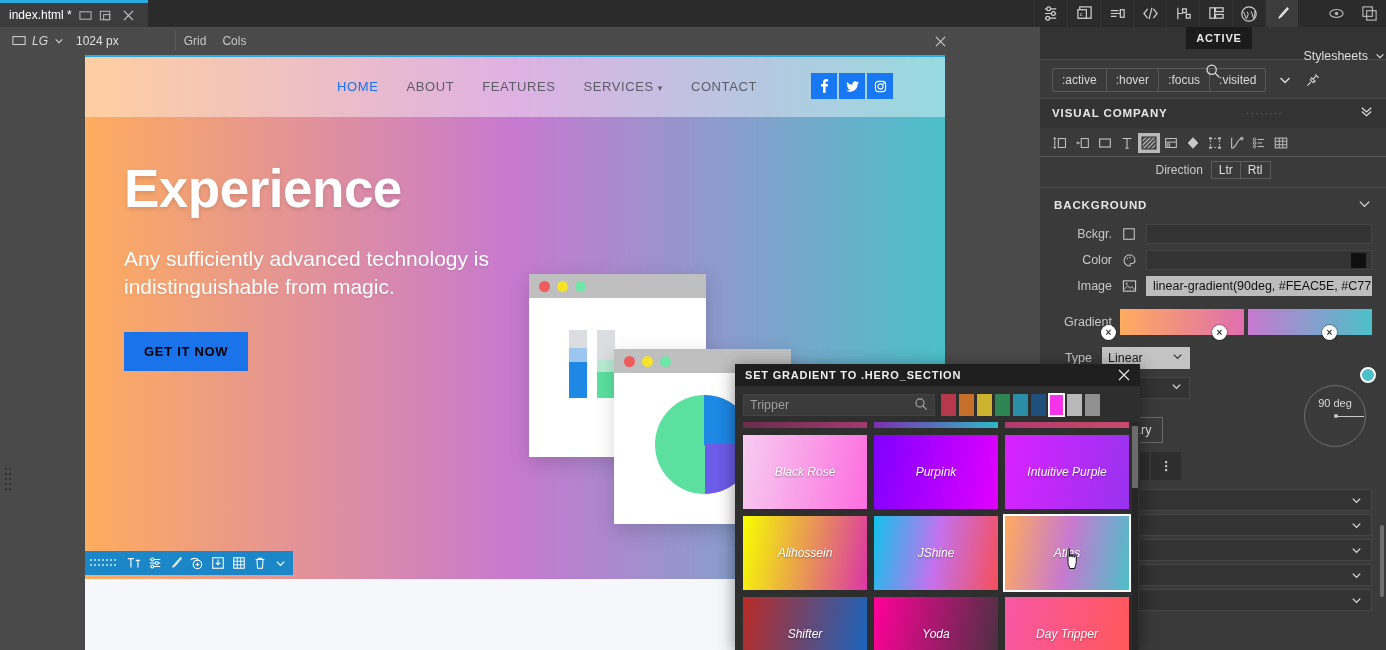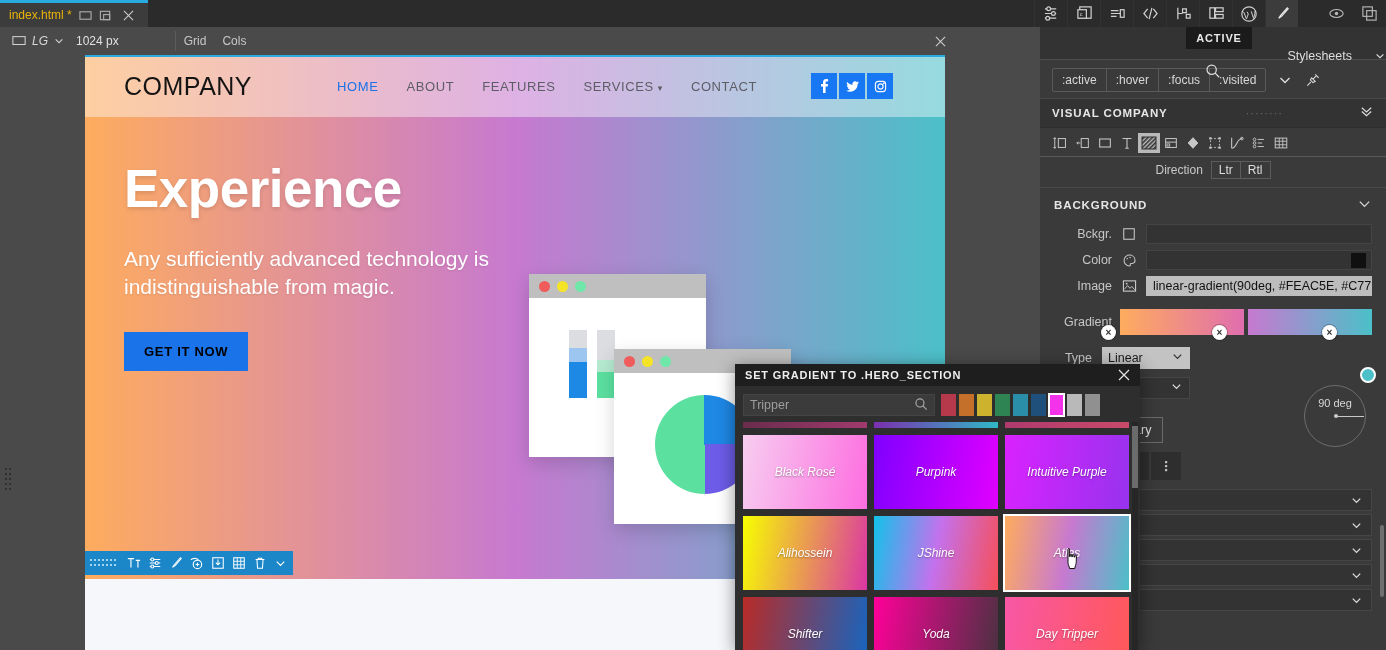--- a/index.html
+++ b/index.html
@@ -22,21 +22,21 @@
   .topbar-accent {
     position: absolute; left: 0; top: 0; width: 148px; height: 3px;
     background: #29abe2;
   }
   .tab {
     position: absolute; left: 0; top: 3px; width: 148px; height: 24px;
     background: #3c3c3c;
     display: flex; align-items: center; gap: 7px;
     padding: 0 9px;
   }
-  .tab-title { font-size: 12px; color: #eab308; white-space: nowrap; }
+  .tab-title { font-size: 12px; color: #ffffff; white-space: nowrap; }
   .tab-ico { width: 13px; height: 13px; opacity: .8; display:flex;align-items:center;justify-content:center; }
   .tab-ico svg { display:block; }
   .tab-close { margin-left: 3px; width: 14px; height: 14px; display:flex;align-items:center;justify-content:center; }
 
   
   .top-icons {
     position: absolute; right: 0; top: 0; height: 27px;
     display: flex; align-items: center;
   }
   .top-icon {
@@ -151,21 +151,21 @@
     background: #3a3a3a;
   }
   .rp-head {
     position: relative; height: 32px; background:#333333;
     display:flex; align-items:center;flex-direction:column;
   }
   .active-pill {
     background:#1b1b1b; color:#e8e8e8; font-size:11px; font-weight:bold; letter-spacing:.9px;
     padding: 5px 10px; margin-left: 12px;
   }
-  .ss-sel { margin-left:auto; display:flex; align-items:center; gap:22px; font-size:12.5px; color:#ddd;}
+  .ss-sel { margin-left:auto; display:flex; align-items:center; gap:6px; font-size:12.5px; color:#ddd;}
   .ss-search { width: 34px; display:flex; align-items:center; justify-content:center;}
   .rp-rule { height:1px; background:#4d4d4d; }
 
   .pseudo-row { display:flex; align-items:center; padding: 8px 12px 6px 12px; gap: 10px;}
   .pseudo-group { display:flex; border:1px solid #5a5a5a; border-radius:2px; overflow:hidden;}
   .pseudo { padding: 4px 9px; font-size: 12px; color:#d8d8d8; border-right:1px solid #5a5a5a; }
   .pseudo:last-child{border-right:none}
   .ic-btn { width:18px;height:18px;display:flex;align-items:center;justify-content:center;}
 
   .sel-row { display:flex; align-items:center; padding: 2px 12px 10px 12px; gap:6px;}
@@ -459,21 +459,20 @@
             <rect x="5" y="21" width="2" height="2"></rect>
         </g>
       </svg>
     </div>
 
     <div class="page-frame">
       <div class="hero">
         <div class="hero-top-line"></div>
 
         <div class="navbar">
-          <div class="brand">COMPANY</div>
           <div class="nav-links">
             <span class="nav-link active">HOME</span>
             <span class="nav-link">ABOUT</span>
             <span class="nav-link">FEATURES</span>
             <span class="nav-link"><span>SERVICES</span><span class="nav-caret">▾</span></span>
             <span class="nav-link">CONTACT</span>
             <span class="socials">
               <span class="soc">
                 <svg width="9" height="14" viewBox="0 0 9 14">
                     <path d="M5.6 14V7.6h2.1l.3-2.5H5.6V3.6c0-.7.2-1.2 1.2-1.2h1.3V.2C7.9.1 7.1 0 6.2 0 4.3 0 3 1.2 3 3.3v1.8H1v2.5h2V14z" fill="#fff"></path>

